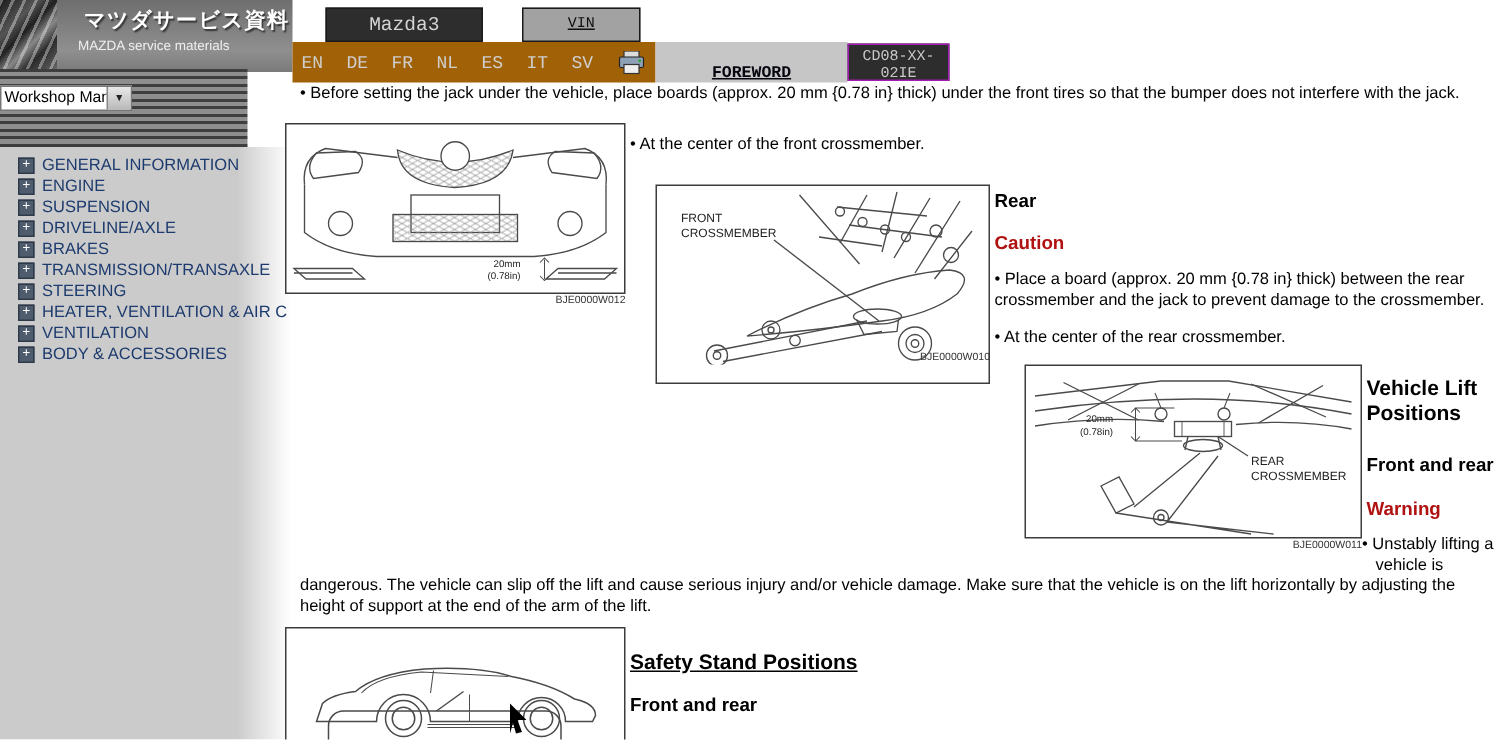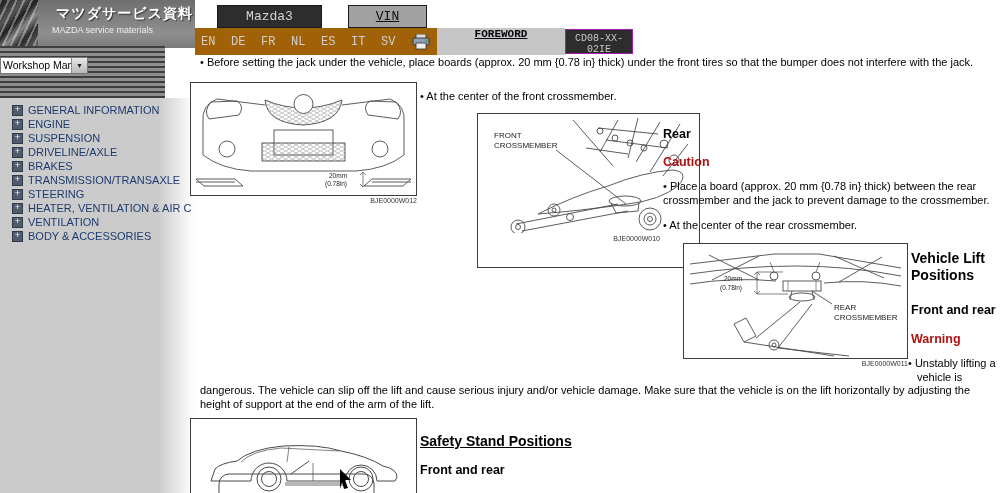--- a/index.html
+++ b/index.html
@@ -15,30 +15,30 @@
   .logo:after{content:"";position:absolute;inset:0;
     background:repeating-linear-gradient(115deg,rgba(255,255,255,.35) 0 2px,transparent 2px 7px);}
   .app-title{left:42px;top:5px;color:#fff;font-weight:bold;font-size:14px;letter-spacing:1px;
     text-shadow:1px 1px 1px #333;white-space:nowrap;margin-left:14px;}
   .app-subtitle{left:52px;top:25px;color:#efefef;font-size:9px;white-space:nowrap;}
 
   .tab{border:1px solid #1a1a1a;font-family:"Liberation Mono",monospace;
     display:flex;align-items:center;justify-content:center;box-sizing:border-box;cursor:pointer;}
   .tab-dark{background:#2d2d2d;color:#d4d4d4;}
   .tab-mazda3{left:217px;top:5px;width:105px;height:23px;font-size:13px;}
-  .tab-vin{left:348px;top:5px;width:79px;height:23px;background:#a2a2a2;color:#101010;font-size:13px;}
+  .tab-vin{left:348px;top:5px;width:79px;height:23px;background:#a2a2a2;color:#101010;font-size:10px;}
   .tab-vin span{text-decoration:underline;}
 
   .lang-band{left:195px;top:28px;width:242px;height:27px;background:#a16207;
     display:flex;align-items:center;justify-content:space-between;padding:0 6px;box-sizing:border-box;}
   .lang{font-family:"Liberation Mono",monospace;font-size:12px;color:#cfcfcf;cursor:pointer;}
   .printer{width:20px;height:16px;cursor:pointer;}
 
   .foreword-band{left:437px;top:28px;width:128px;height:27px;background:#c6c6c6;
-    display:flex;align-items:flex-start;justify-content:center;}
+    display:flex;align-items:flex-end;justify-content:center;}
   .foreword-band span{font-family:"Liberation Mono",monospace;font-size:11px;font-weight:bold;
     color:#050510;text-decoration:underline;cursor:pointer;}
   .code-tab{left:565px;top:29px;width:68px;height:25px;background:#2d2d2d;border:1px solid #a21caf;
     color:#c9c9c9;font-family:"Liberation Mono",monospace;font-size:10px;line-height:11px;
     text-align:center;padding-top:3px;box-sizing:border-box;overflow:hidden;cursor:pointer;}
 
   
   .stripes{left:0;top:46px;width:165px;height:52px;
     background:repeating-linear-gradient(180deg,#3e3e3e 0 2px,#8e8e8e 2px 5px);}
   .dropdown{left:0;top:57px;width:88px;height:17px;display:flex;background:#fff;
@@ -187,21 +187,21 @@
       <path d="M172,90 l0,13 M169,92 l3,-3 3,3 M169,101 l3,3 3,-3" stroke-width="0.7"></path>
     </g>
     <text x="138" y="95" font-size="6.5">20mm</text>
     <text x="134" y="103" font-size="6.5">(0.78in)</text>
   </svg>
 </div>
 <div class="abs figcode" style="left:190px;top:197px;width:227px;">BJE0000W012</div>
 
 <div class="abs t nowrap" style="left:420px;top:90px;">• At the center of the front crossmember.</div>
 
-<div class="abs figure" style="left:437px;top:113px;width:223px;height:155px;margin-left:40px;">
+<div class="abs figure" style="left:437px;top:123px;width:223px;height:133px;">
   <svg width="221" height="119" viewBox="0 0 221 119">
     <g fill="none" stroke="#4a4a4a" stroke-width="0.9">
       <path d="M95,6 L135,52 M140,6 L122,38 M160,4 L150,44 M182,8 L158,48 M202,10 L172,58 M210,30 L185,62"></path>
       <path d="M120,14 L180,20 M128,26 L190,34 M108,34 L150,40"></path>
       <circle cx="122" cy="17" r="3"></circle>
         <circle cx="137" cy="24" r="3"></circle>
         <circle cx="152" cy="29" r="3"></circle>
       <circle cx="166" cy="34" r="3"></circle>
         <circle cx="186" cy="30" r="4"></circle>
         <circle cx="196" cy="46" r="5"></circle>

